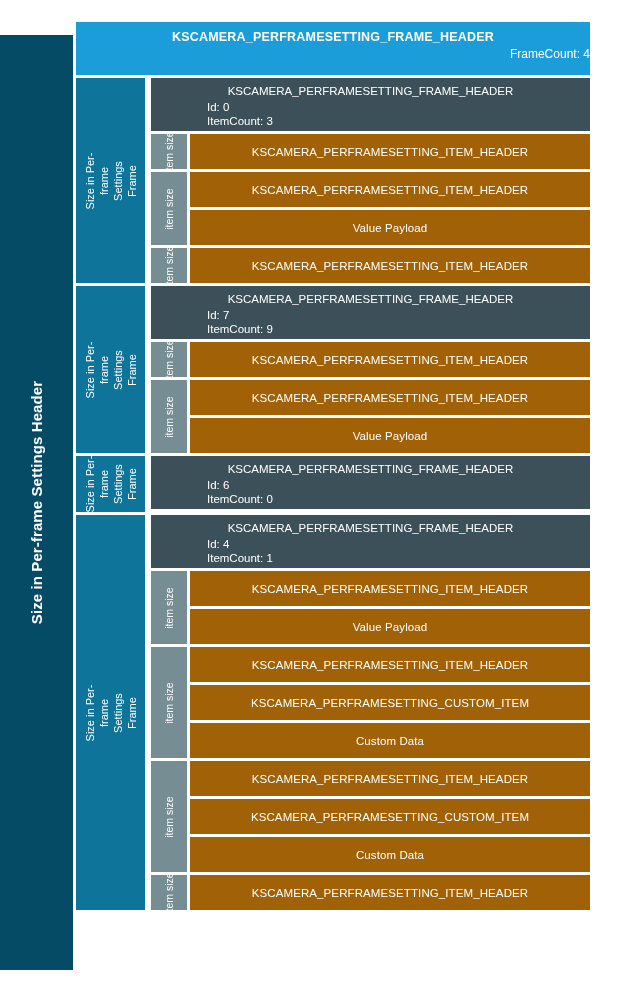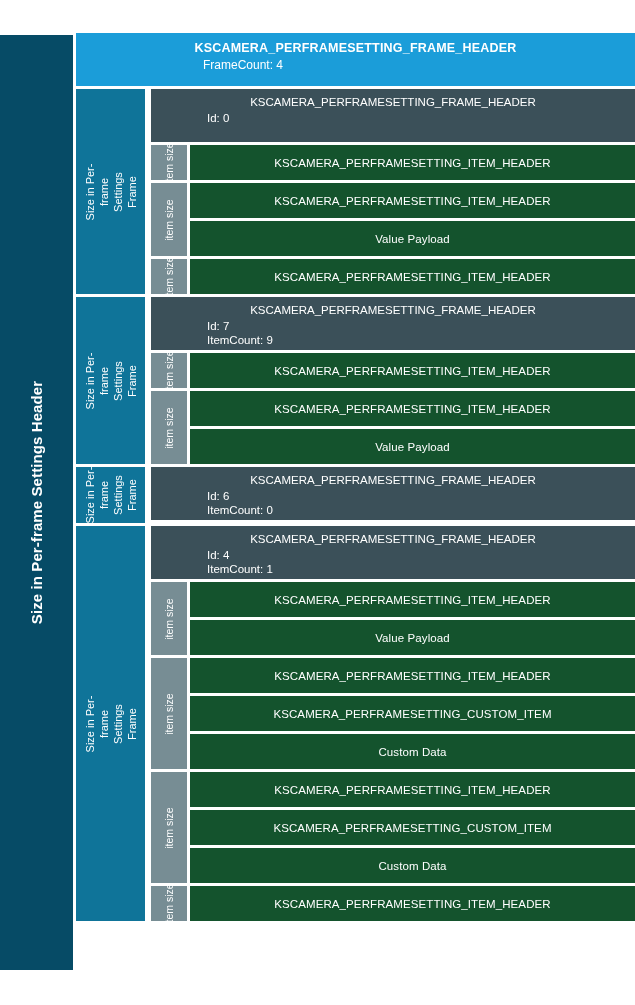--- a/index.html
+++ b/index.html
@@ -42,22 +42,22 @@
     color: #ffffff;
     font-size: 15px;
     font-weight: bold;
     letter-spacing: 0.1px;
   }
 
   
   .content-col {
     position: absolute;
     left: 76px;
-    top: 33px;
-    width: 559px;
+    top: 22px;
+    width: 514px;
   }
 
   
   .top-header {
     background: #1b9dd9;
     height: 53px;
     padding: 6px 0 0 0;
     box-sizing: border-box;
     position: relative;
     margin-bottom: 3px;
@@ -68,20 +68,21 @@
     font-weight: bold;
     text-align: center;
     line-height: 18px;
     letter-spacing: 0.2px;
   }
   .top-header-sub {
     color: #ffffff;
     font-size: 12px;
     line-height: 16px;
     padding-left: 127px;
+    text-align: right;
   }
 
   
   .frame-row {
     display: flex;
     margin-bottom: 3px;
   }
   .frame-band {
     width: 69px;
     flex: 0 0 69px;
@@ -151,21 +152,21 @@
     line-height: 12px;
     text-align: center;
     white-space: nowrap;
     width: 60px;
   }
   .item-blocks {
     flex: 1 1 auto;
     min-width: 0;
   }
   .item-block {
-    background: #14532d;
+    background: #a16207;
     height: 35px;
     display: flex;
     align-items: center;
     justify-content: center;
     color: #ffffff;
     font-size: 11.5px;
     margin-bottom: 3px;
     letter-spacing: 0.1px;
   }
   .item-block:last-child { margin-bottom: 0; }
@@ -189,20 +190,21 @@
     <div id="frames-container">
         <div class="frame-row">
           <div class="frame-band">
             <span class="frame-band-label wide">Size in Per-frame Settings Frame</span>
           </div>
           <div class="frame-body">
             <div class="frame-header">
               <div class="frame-header-title">KSCAMERA_PERFRAMESETTING_FRAME_HEADER</div>
               <div class="frame-header-meta">
                 <div>Id: 0</div>
+                <div>ItemCount: 3</div>
               </div>
             </div>
             <div class="item-row">
               <div class="item-size">
                 <span class="item-size-label">item size</span>
               </div>
               <div class="item-blocks">
                 <div class="item-block">KSCAMERA_PERFRAMESETTING_ITEM_HEADER</div>
               </div>
             </div>

